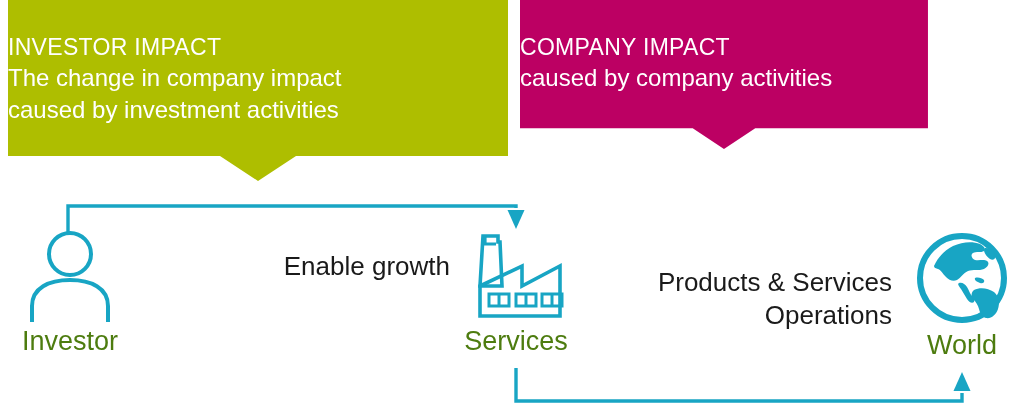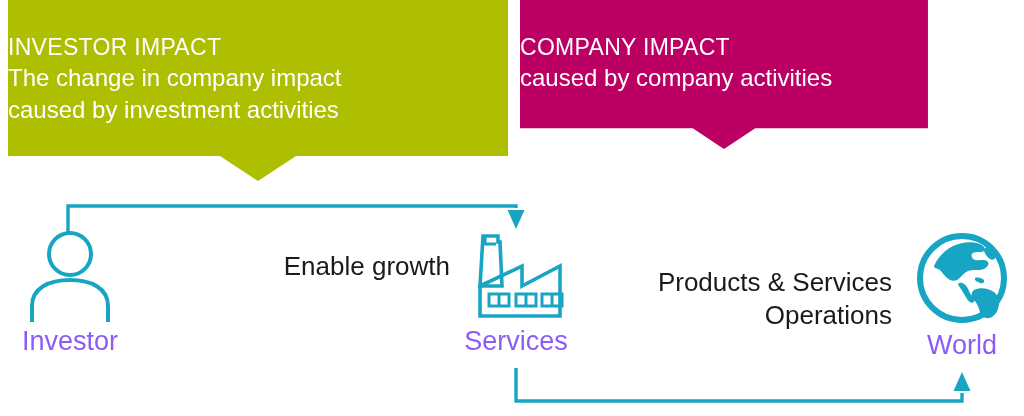--- a/index.html
+++ b/index.html
@@ -48,21 +48,21 @@
   #banner-investor { left: 8px;   width: 500px; }
   #banner-company  { left: 520px; width: 408px; }
 
   
   .node {
     position: absolute;
     text-align: center;
   }
   .node-label {
     font-size: 27px;
-    color: #8b5cf6;
+    color: #4d7c0f;
     line-height: 34px;
     white-space: nowrap;
   }
   .node-icon {
     display: block;
     margin: 0 auto;
   }
 
   #node-investor { left: 6px;   top: 228px; width: 128px; }
   #node-company  { left: 452px; top: 228px; width: 128px; }

